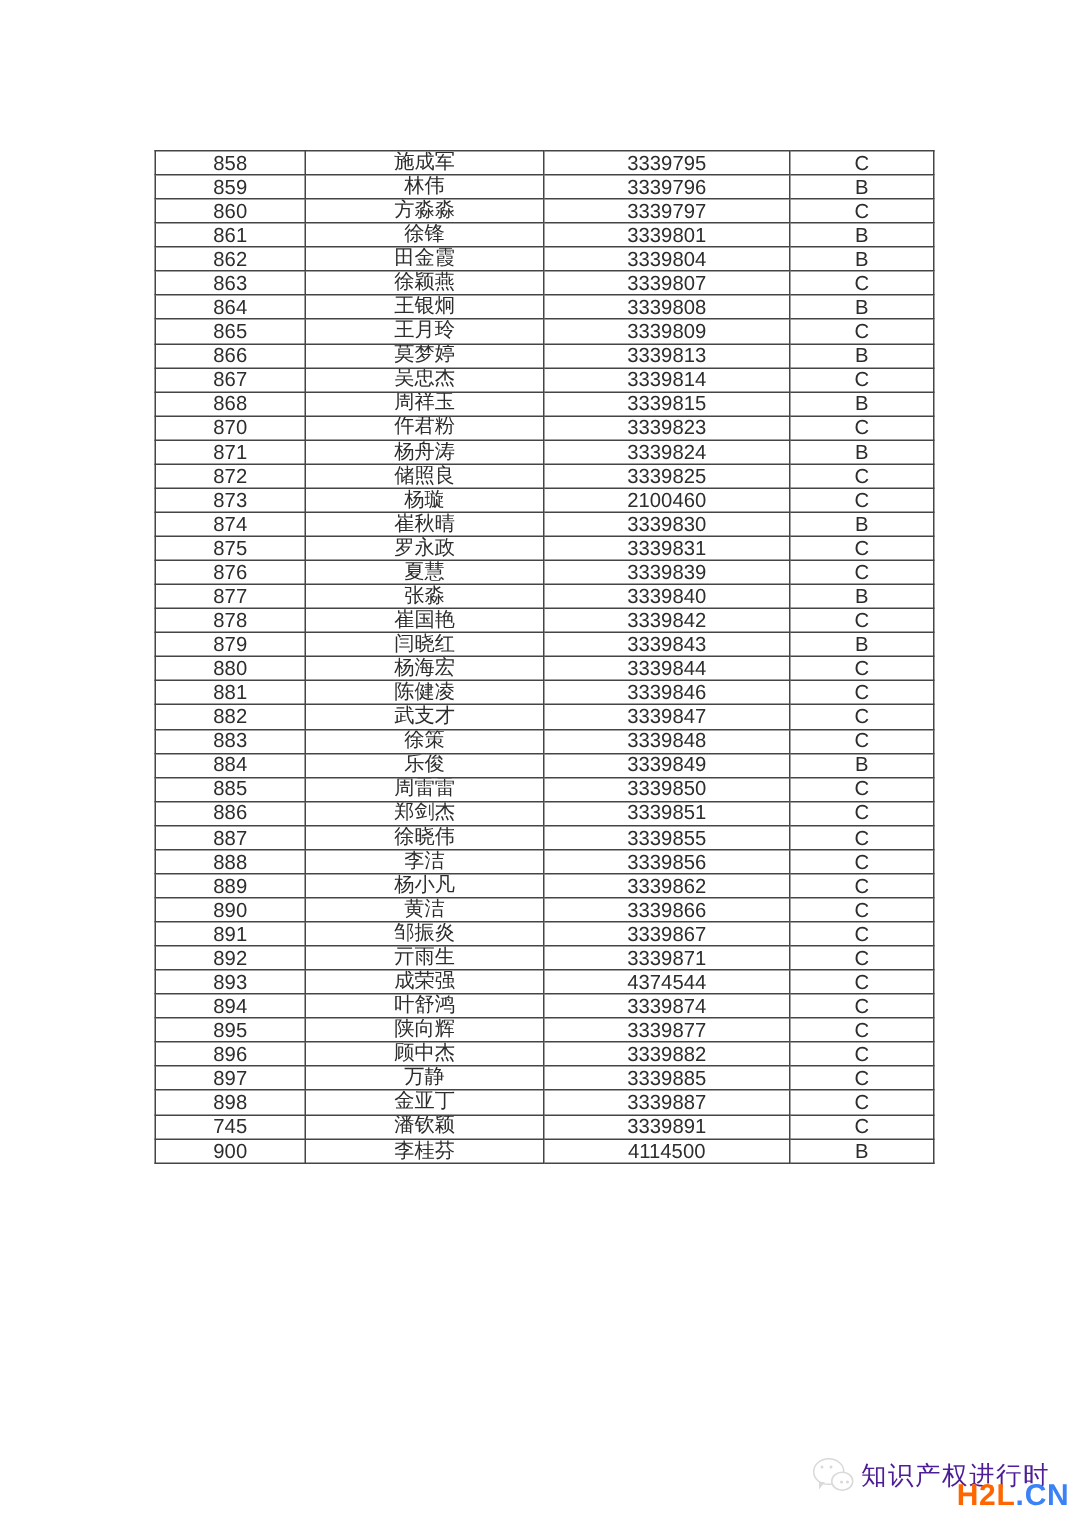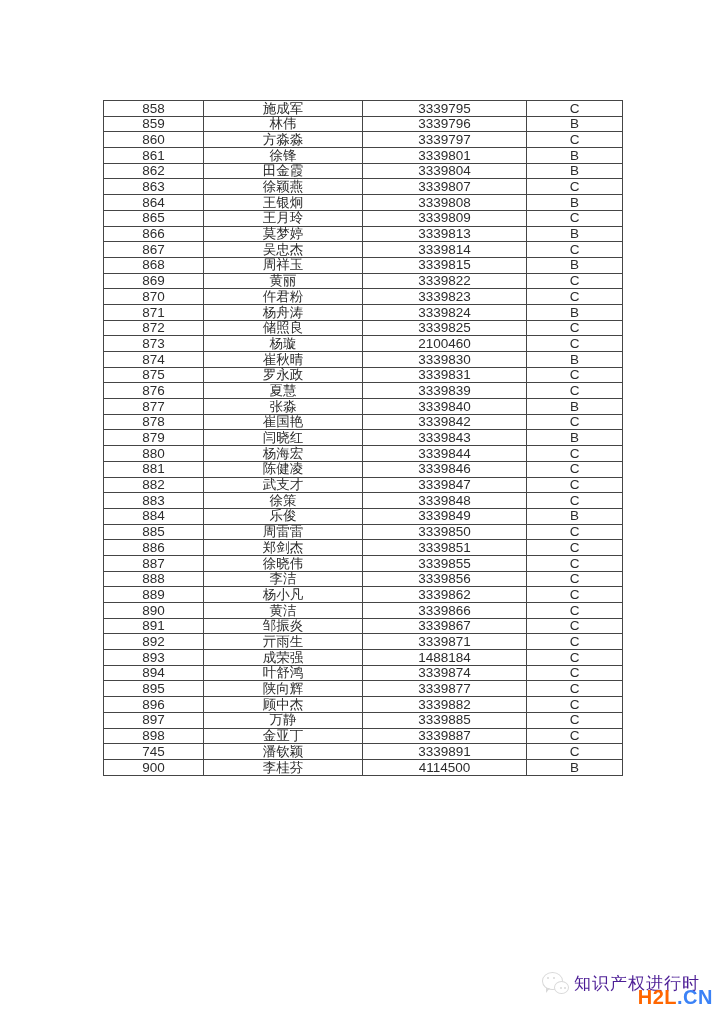--- a/index.html
+++ b/index.html
@@ -142,26 +142,20 @@
           <td class="c2">3339814</td>
           <td class="c3">C</td>
         </tr>
         <tr>
           <td class="c0">868</td>
           <td class="c1">周祥玉</td>
           <td class="c2">3339815</td>
           <td class="c3">B</td>
         </tr>
         <tr>
-          <td class="c0">869</td>
-          <td class="c1">黄丽</td>
-          <td class="c2">3339822</td>
-          <td class="c3">C</td>
-        </tr>
-        <tr>
           <td class="c0">870</td>
           <td class="c1">仵君粉</td>
           <td class="c2">3339823</td>
           <td class="c3">C</td>
         </tr>
         <tr>
           <td class="c0">871</td>
           <td class="c1">杨舟涛</td>
           <td class="c2">3339824</td>
           <td class="c3">B</td>
@@ -288,21 +282,21 @@
         </tr>
         <tr>
           <td class="c0">892</td>
           <td class="c1">亓雨生</td>
           <td class="c2">3339871</td>
           <td class="c3">C</td>
         </tr>
         <tr>
           <td class="c0">893</td>
           <td class="c1">成荣强</td>
-          <td class="c2">1488184</td>
+          <td class="c2">4374544</td>
           <td class="c3">C</td>
         </tr>
         <tr>
           <td class="c0">894</td>
           <td class="c1">叶舒鸿</td>
           <td class="c2">3339874</td>
           <td class="c3">C</td>
         </tr>
         <tr>
           <td class="c0">895</td>

